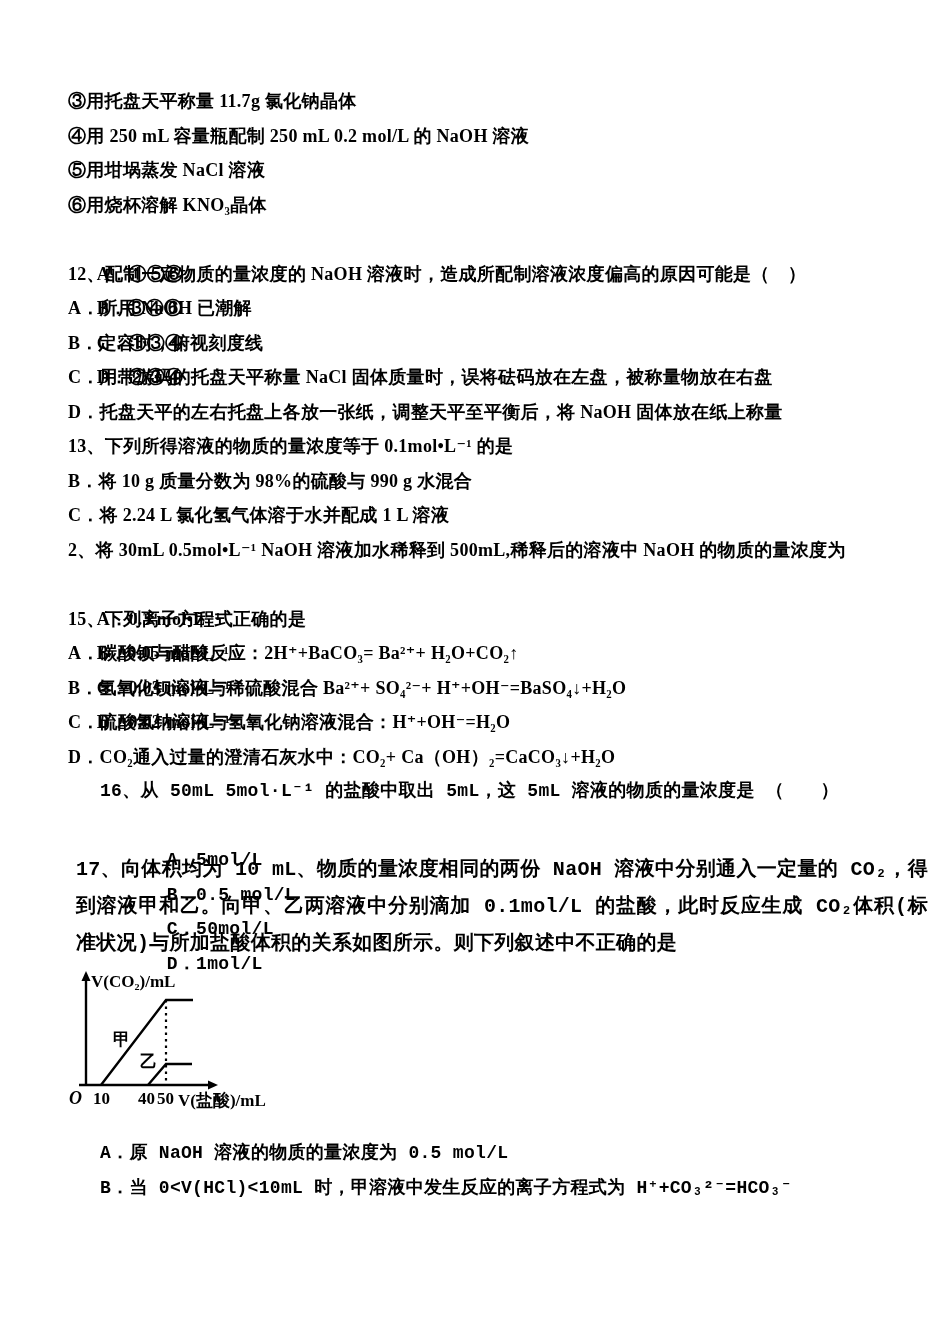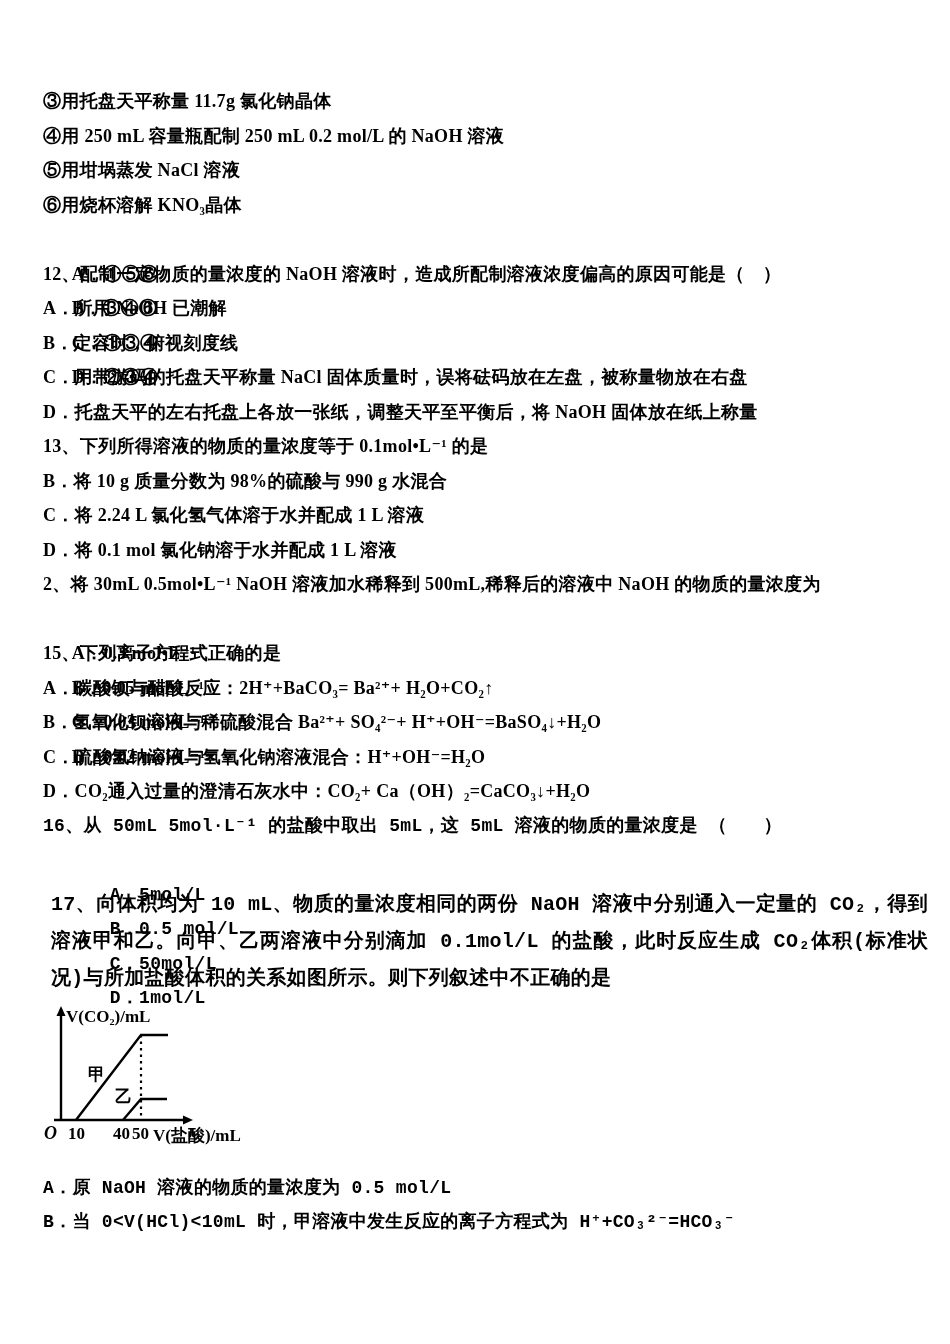--- a/index.html
+++ b/index.html
@@ -9,38 +9,39 @@
   }
   body {
     width: 950px;
     height: 1344px;
     overflow: hidden;
     font-family: "Liberation Serif", "DejaVu Serif", serif;
     font-weight: bold;
     color: #000000;
   }
   .page {
-    padding: 84px 14px 0 43px;
+    padding: 84px 14px 0 68px;
     box-sizing: border-box;
   }
   .line {
     height: 34.5px;
     line-height: 34.5px;
     font-size: 18px;
     white-space: pre;
     letter-spacing: 0.3px;
   }
   .options-row span {
     display: inline-block;
   }
   .row-gap18 span { margin-right: 26px; }
   .row-gap16 span { margin-right: 18px; }
   .opt14 { width: 123px; text-align: right; }
   .mono-latin {
     font-family: "Liberation Mono", "DejaVu Sans Mono", monospace;
+    margin-left: 32px;
   }
   .q17-para {
     margin: 8px;
     font-size: 20px;
     line-height: 37px;
     text-align: justify;
     letter-spacing: 0.3px;
   }
   .figure-wrap {
     margin-top: 0;
@@ -79,21 +80,20 @@
     <div class="line">A．所用 NaOH 已潮解</div>
     <div class="line">B．定容时，俯视刻度线</div>
     <div class="line">C．用带游码的托盘天平称量 NaCl 固体质量时，误将砝码放在左盘，被称量物放在右盘</div>
     <div class="line">D．托盘天平的左右托盘上各放一张纸，调整天平至平衡后，将 NaOH 固体放在纸上称量</div>
   </section>
 
   <section>
     <div class="line">13、下列所得溶液的物质的量浓度等于 0.1mol•L⁻¹ 的是</div>
     <div class="line">B．将 10 g 质量分数为 98%的硫酸与 990 g 水混合</div>
     <div class="line">C．将 2.24 L 氯化氢气体溶于水并配成 1 L 溶液</div>
-    <div class="line">D．将 0.1 mol 氯化钠溶于水并配成 1 L 溶液</div>
   </section>
 
   <section>
     <div class="line">2、将 30mL 0.5mol•L⁻¹ NaOH 溶液加水稀释到 500mL,稀释后的溶液中 NaOH 的物质的量浓度为</div>
     <div class="line options-row">
       <span class="opt14">A．0.3 mol•L⁻¹</span>
       <span class="opt14">B．0.05 mol•L⁻¹</span>
       <span class="opt14">C．0.03 mol•L⁻¹</span>
       <span>D．0.02 mol•L⁻¹</span>
     </div>

